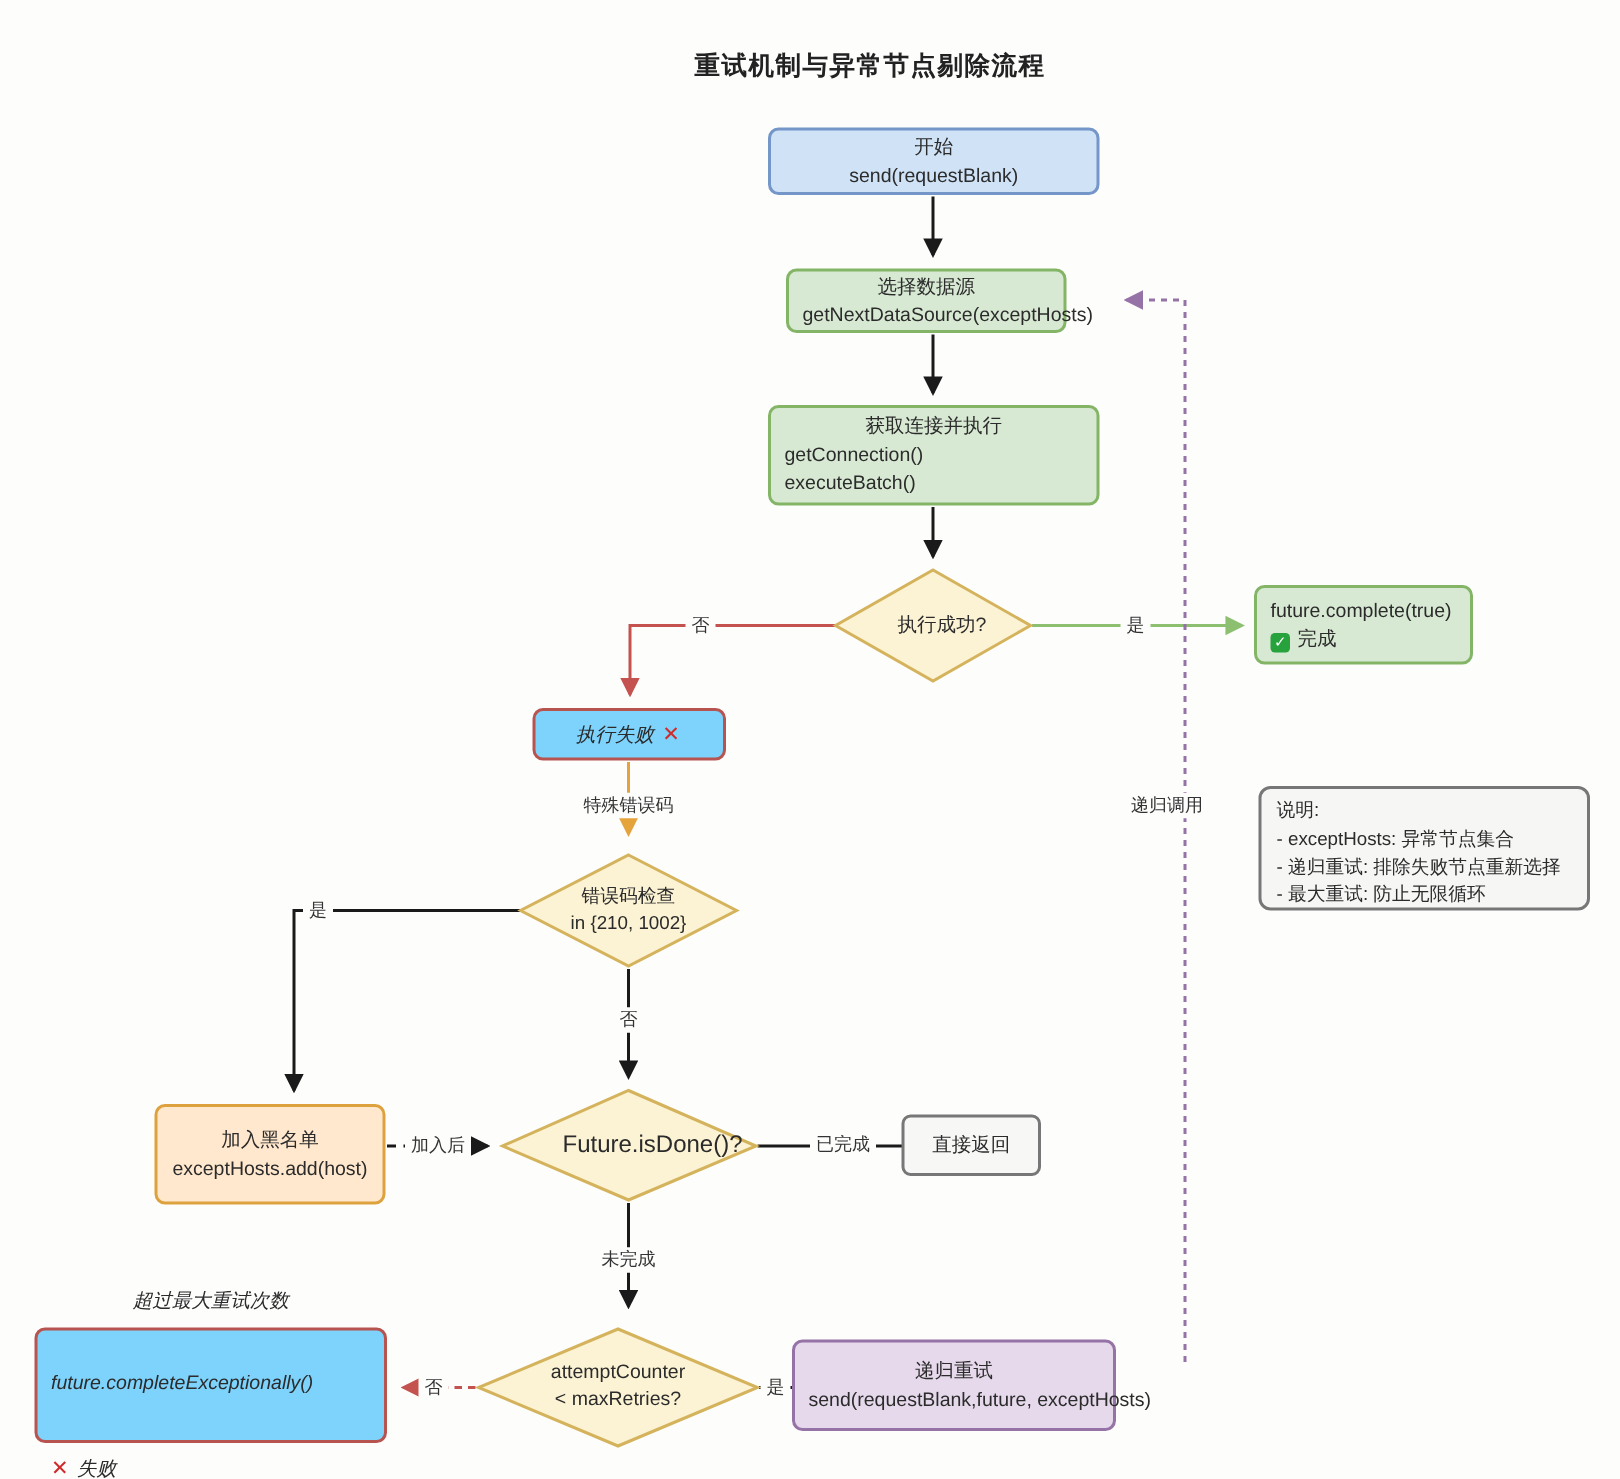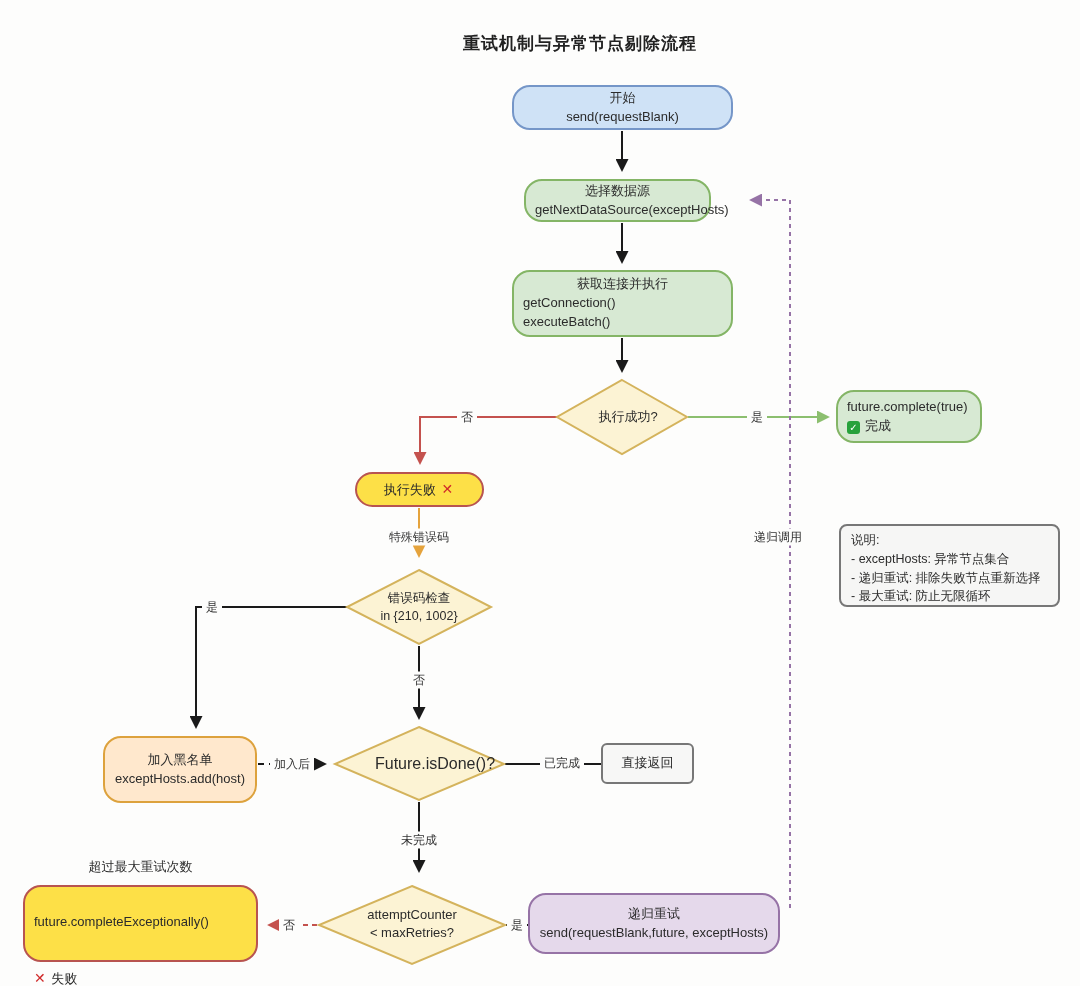--- a/index.html
+++ b/index.html
@@ -6,29 +6,29 @@
   .canvas{
     position:relative;width:1080px;height:986px;background:#fdfdfc;
     font-family:"Liberation Sans","DejaVu Sans",sans-serif;color:#2b2b2b;overflow:hidden;
   }
   .title{
     position:absolute;left:290px;top:32px;width:580px;text-align:center;
     font-size:17px;font-weight:700;color:#222;letter-spacing:1px;
   }
   svg.wires{position:absolute;left:0;top:0;z-index:1;}
   .node{
-    position:absolute;z-index:2;box-sizing:border-box;border-radius:18px;border:2px solid #888;
+    position:absolute;z-index:2;box-sizing:border-box;border-radius:7px;border:2px solid #888;
     display:flex;flex-direction:column;justify-content:center;font-size:13px;line-height:1.45;
     padding:2px 9px;
   }
   .bl{display:block;width:100%;text-align:center;white-space:nowrap;}
   .bl.left{text-align:left;}
   .blue  {background:#cfe2f6;border-color:#7596c8;}
   .green {background:#d7e9d3;border-color:#84b566;}
-  .red   {background:#fde047;border-color:#b85450;}
+  .red   {background:#7dd3fc;border-color:#b85450;font-style:italic;}
   .orange{background:#ffe8cd;border-color:#dda23d;}
   .purple{background:#e5d9eb;border-color:#9673a6;}
   .gray  {background:#f7f7f6;border-color:#777;}
   .dtext{
     position:absolute;z-index:2;transform:translate(-50%,-50%);text-align:center;
     font-size:12.5px;line-height:1.4;white-space:nowrap;
   }
   .elabel{
     position:absolute;z-index:3;transform:translate(-50%,-50%);font-size:12px;color:#333;
     background:#fdfdfc;padding:0 4px;white-space:nowrap;
@@ -119,21 +119,21 @@
 
   <div class="node orange" style="left:103px;top:736px;width:154px;height:67px;">
     <span class="bl">加入黑名单</span>
     <span class="bl">exceptHosts.add(host)</span>
   </div>
 
   <div class="node gray" style="left:601px;top:743px;width:93px;height:41px;border-radius:6px;">
     <span class="bl">直接返回</span>
   </div>
 
-  <div class="node purple" style="left:528px;top:893px;width:252px;height:61px;">
+  <div class="node purple" style="left:528px;top:893px;width:216px;height:61px;">
     <span class="bl">递归重试</span>
     <span class="bl">send(requestBlank,future, exceptHosts)</span>
   </div>
 
   <div class="node red" style="left:23px;top:885px;width:235px;height:77px;gap:36px;">
     <span class="bl">超过最大重试次数</span>
     <span class="bl left">future.completeExceptionally()</span>
     <span class="bl left"><span class="cross-icon" style="margin-left:0;">✕</span> <span>失败</span></span>
   </div>
 

